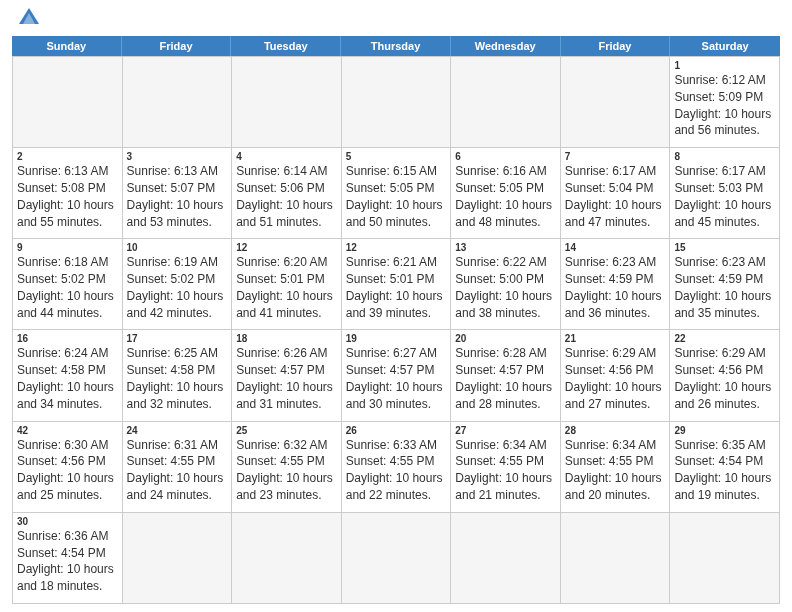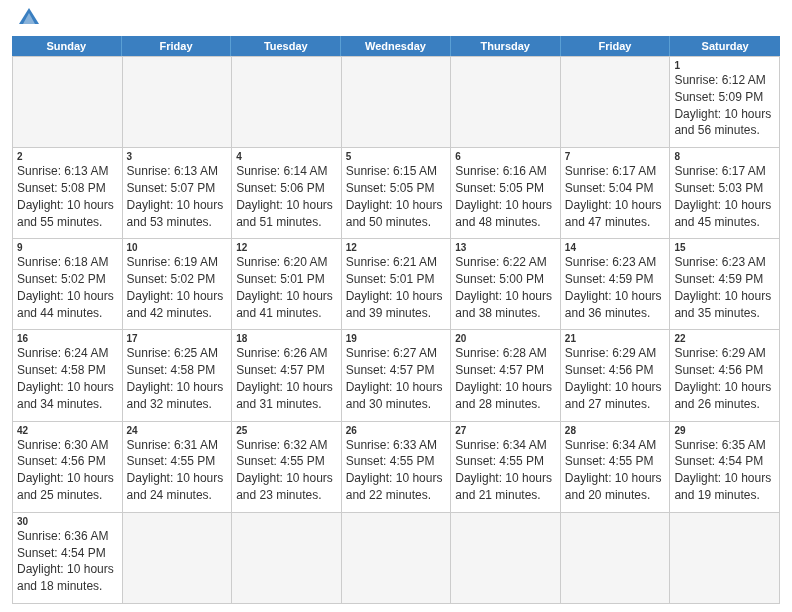--- a/index.html
+++ b/index.html
@@ -130,22 +130,22 @@
       <div class="month-title"></div>
       <div class="location-title"></div>
     </div>
   </div>
 
   <div class="calendar">
     <div class="cal-header">
     <div class="cal-header-cell">Sunday</div>
         <div class="cal-header-cell">Friday</div>
         <div class="cal-header-cell">Tuesday</div>
+        <div class="cal-header-cell">Thursday</div>
         <div class="cal-header-cell">Wednesday</div>
-        <div class="cal-header-cell">Thursday</div>
         <div class="cal-header-cell">Friday</div>
         <div class="cal-header-cell">Saturday</div>
       </div>
     <div class="cal-body" style="grid-template-rows: repeat(6, 1fr);">
     <div class="cal-cell gray-bg"></div>
         <div class="cal-cell gray-bg"></div>
         <div class="cal-cell gray-bg"></div>
         <div class="cal-cell gray-bg"></div>
         <div class="cal-cell gray-bg"></div>
         <div class="cal-cell gray-bg"></div>

